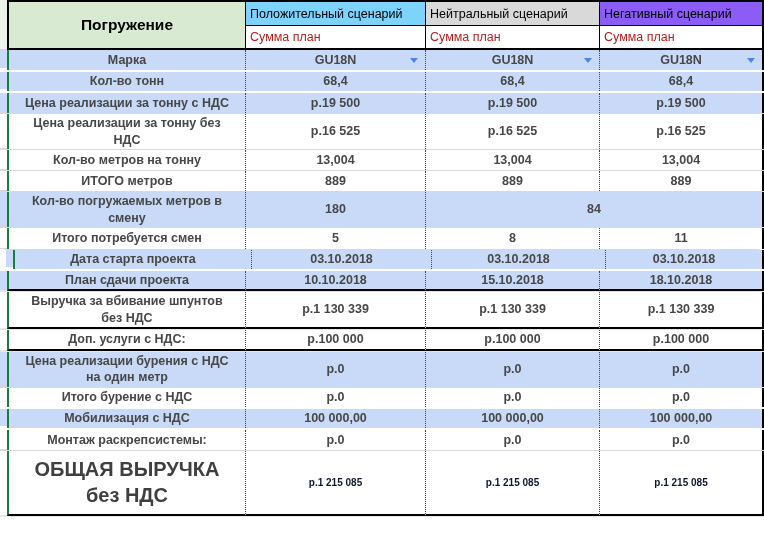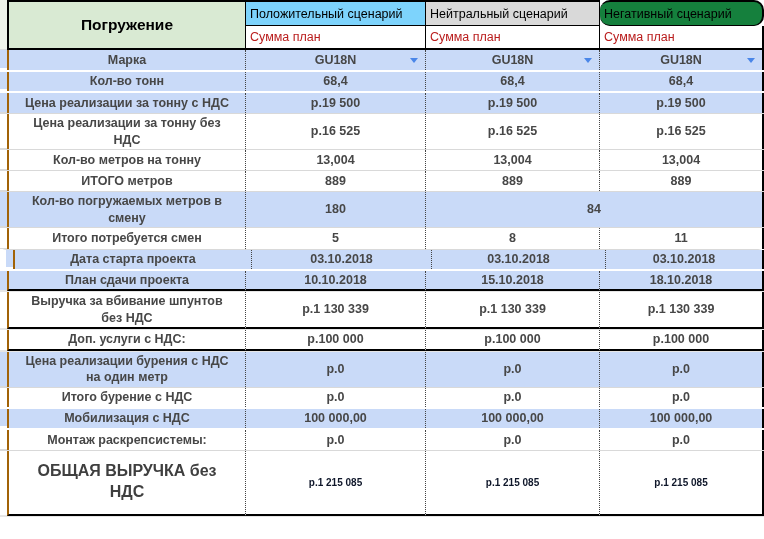--- a/index.html
+++ b/index.html
@@ -38,36 +38,36 @@
   
   .row{display:flex;align-items:stretch;}
   .row.sep-gray{border-bottom:1px solid #d9d9d9;}
   .row.sep-white{border-bottom:2px solid #fff;}
   .row.sep-black .lbl,.row.sep-black .val{border-bottom:2px solid #000;}
   .row.sep-black{border-bottom:1px solid #e6e6e6;}
   .gut{flex:0 0 7px;border-bottom:inherit;}
   .row.bg-blue .gut{background:#c9daf8;}
   .row.bg-white .gut{background:#fff;}
   .lbl{
-    flex:0 0 239px;border-left:2px solid #a16207;border-right:1px dotted #444;
+    flex:0 0 239px;border-left:2px solid #15803d;border-right:1px dotted #444;
     display:flex;align-items:center;justify-content:center;text-align:center;
     font-weight:bold;font-size:12.5px;color:#474747;
     padding:1px 12px;line-height:1.3;
   }
   .val{
     position:relative;border-right:1px dotted #444;
     display:flex;align-items:center;justify-content:center;text-align:center;
     font-weight:bold;font-size:12.5px;color:#474747;line-height:1.3;
   }
   .val.c1{flex:0 0 180px;}
   .val.c2{flex:0 0 174px;}
   .val.c3{flex:1 1 auto;border-right:2px solid #000;}
   .row.bg-blue .lbl,.row.bg-blue .val{background:#c9daf8;}
   .row.bg-white .lbl,.row.bg-white .val{background:#fff;}
-  .row.emph .lbl{font-size:16px;color:#3f3f3f;padding:1px 18px;}
+  .row.emph .lbl{font-size:20px;color:#3f3f3f;padding:1px 18px;}
   .row.emph .val{font-size:10px;color:#0f172a;}
   .dd-arrow{
     position:absolute;right:7px;top:50%;margin-top:-2px;
     width:0;height:0;
     border-left:4.5px solid transparent;border-right:4.5px solid transparent;
     border-top:5px solid #4a86e8;
   }
 </style>
 </head>
 <body>
@@ -80,21 +80,21 @@
     <div id="scen-cols" style="display:flex;flex:1 1 auto;">
         <div class="scol c1">
           <div class="scen" style="background: #7dd3fc;">Положительный сценарий</div>
           <div class="sub">Сумма план</div>
         </div>
         <div class="scol c2">
           <div class="scen" style="background: rgb(217, 217, 217);">Нейтральный сценарий</div>
           <div class="sub">Сумма план</div>
         </div>
         <div class="scol c3">
-          <div class="scen" style="background: #15803d; border-radius: 10px;">Негативный сценарий</div>
+          <div class="scen" style="background: #8b5cf6;">Негативный сценарий</div>
           <div class="sub">Сумма план</div>
         </div>
       </div>
   </div>
   <div id="rows">
       <div class="row bg-blue sep-white" style="min-height: 22px;">
         <div class="gut"></div>
         <div class="lbl">Марка</div>
         <div class="val c1">
           <span>GU18N</span>

